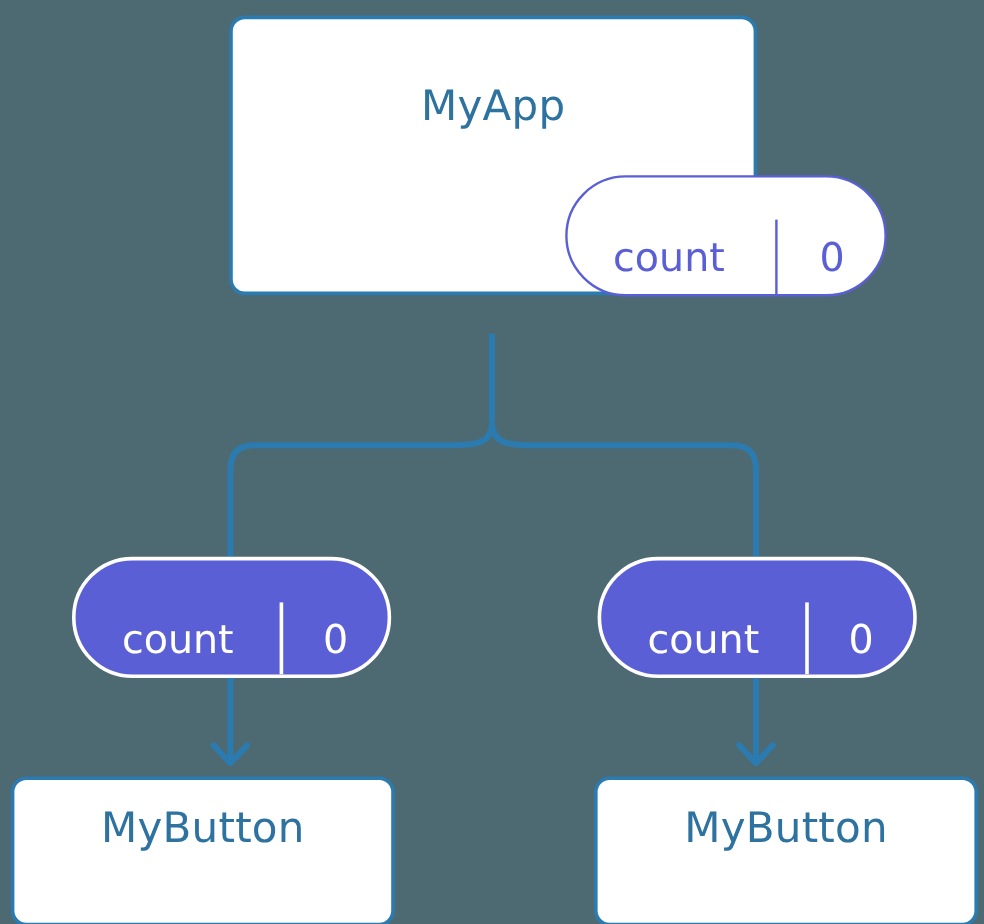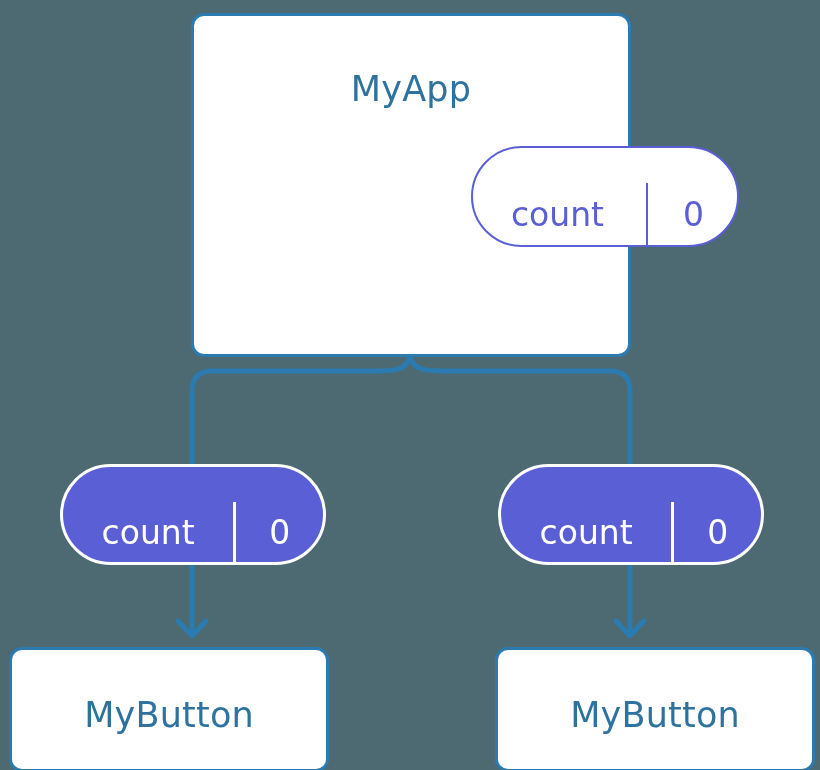--- a/index.html
+++ b/index.html
@@ -43,36 +43,36 @@
     text-align: center;
     color: #2e72a0;
     letter-spacing: 0.2px;
     white-space: nowrap;
   }
 
   #box-myapp {
     left: 191px;
     top: 13px;
     width: 440px;
-    height: 344px;
+    height: 233px;
   }
   #box-myapp .component-title {
     top: 56px;
     font-size: 35px;
   }
 
   .box-mybutton {
     top: 647px;
     width: 320px;
     height: 125px;
   }
   #box-mybutton-left  { left: 9px; }
   #box-mybutton-right { left: 495px; }
   .box-mybutton .component-title {
-    top: 48px;
+    top: 24px;
     font-size: 35px;
   }
 
   
   .state-pill {
     position: absolute;
     box-sizing: border-box;
     display: flex;
     align-items: stretch;
     border-radius: 999px;

